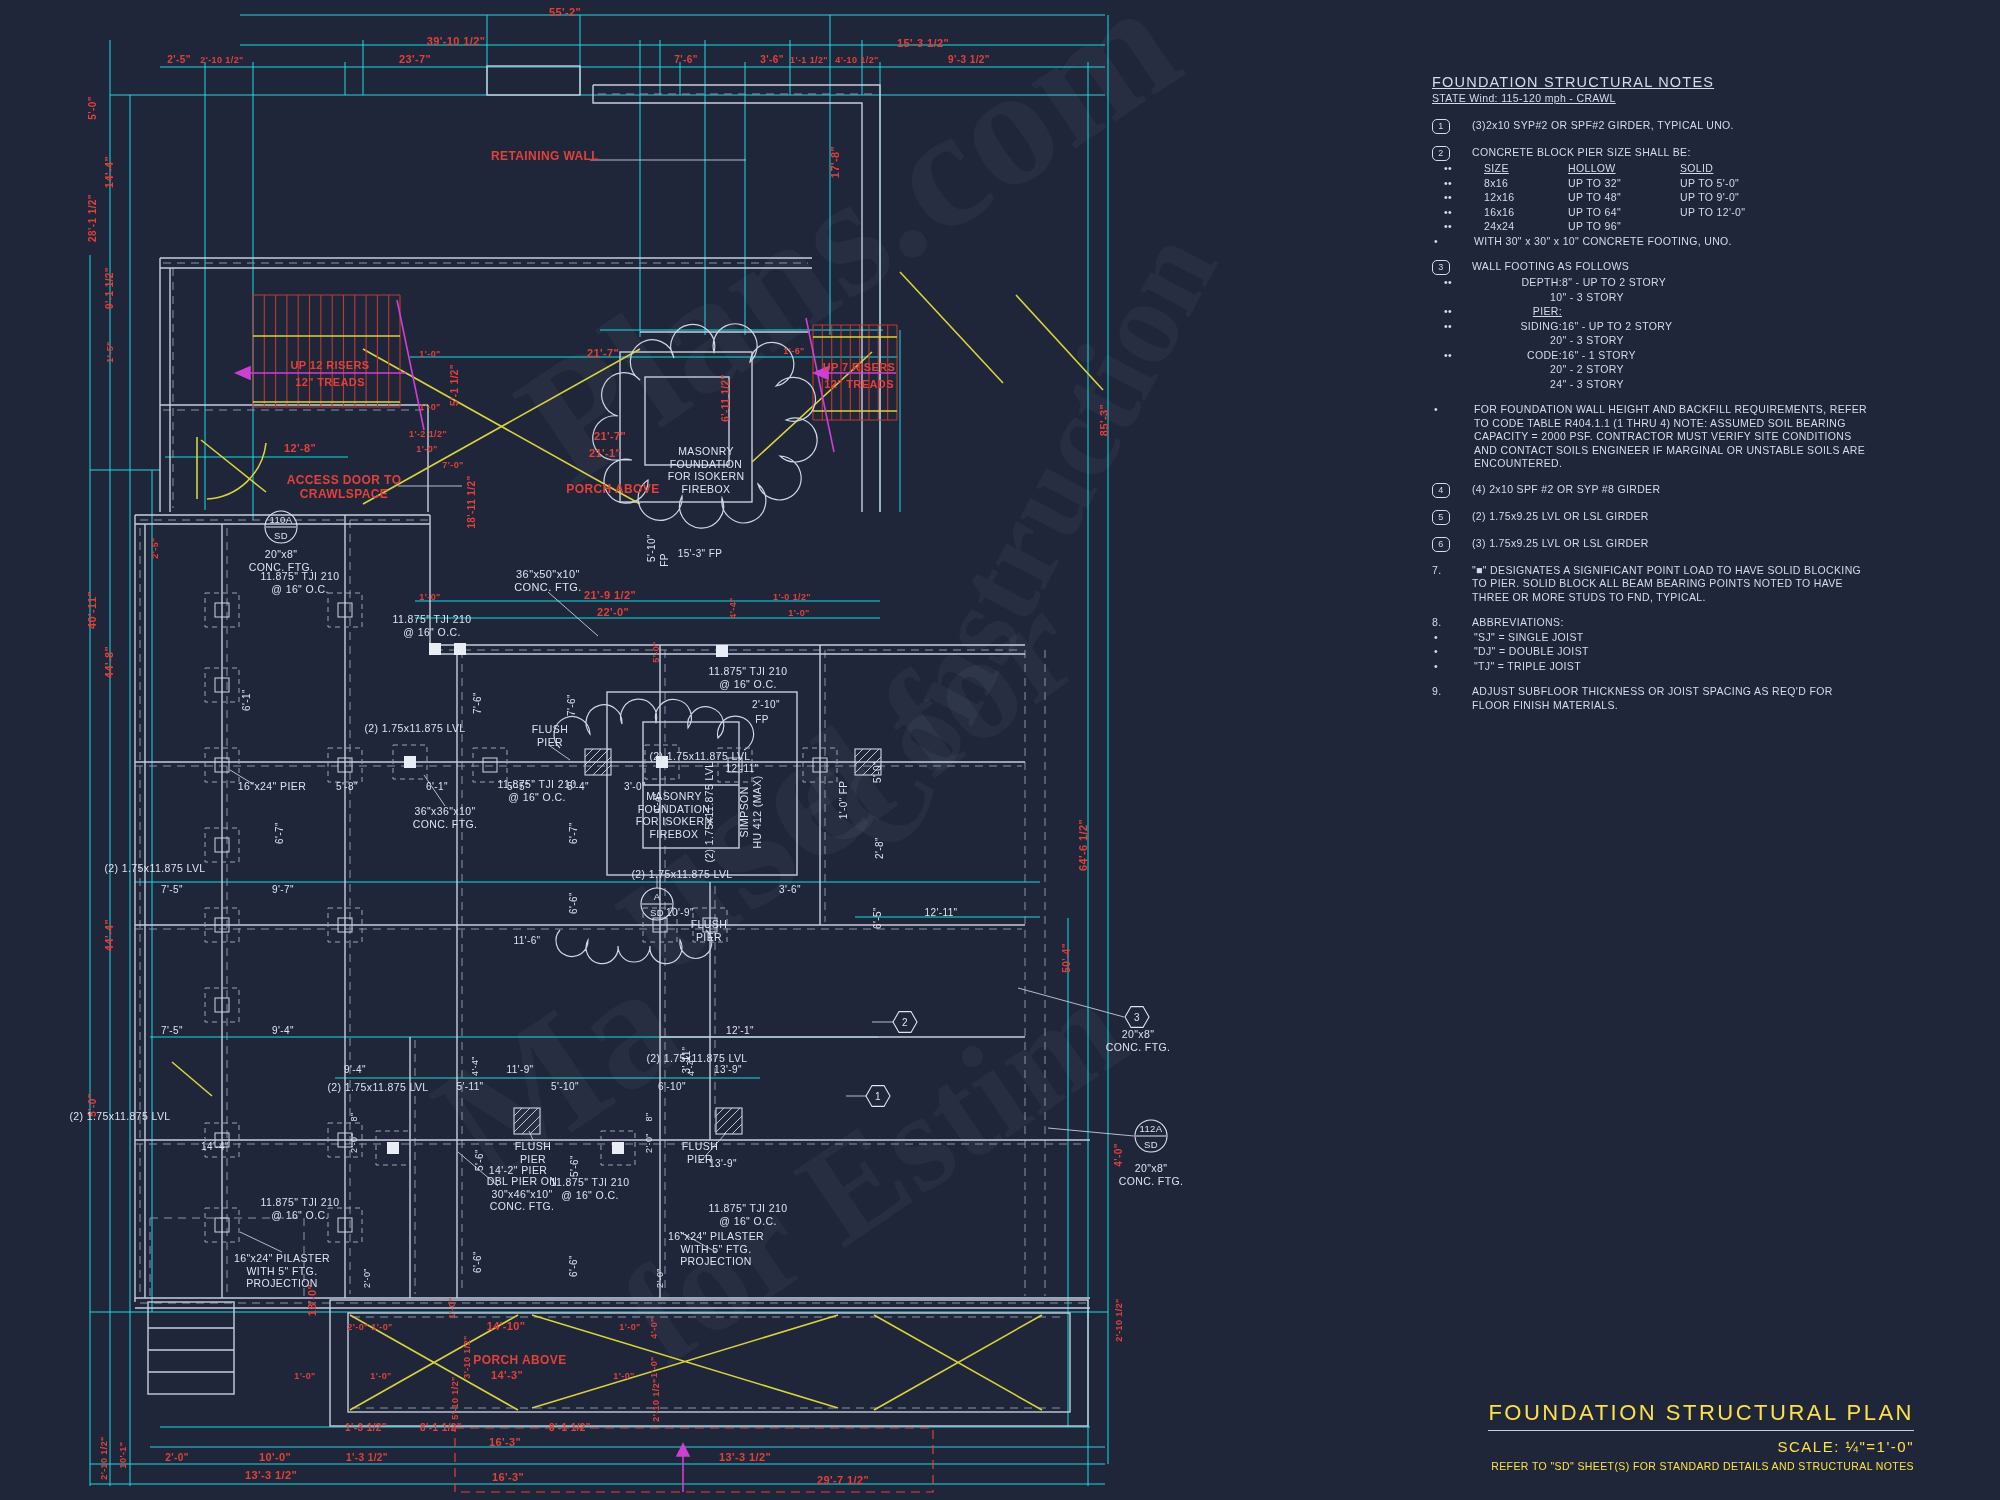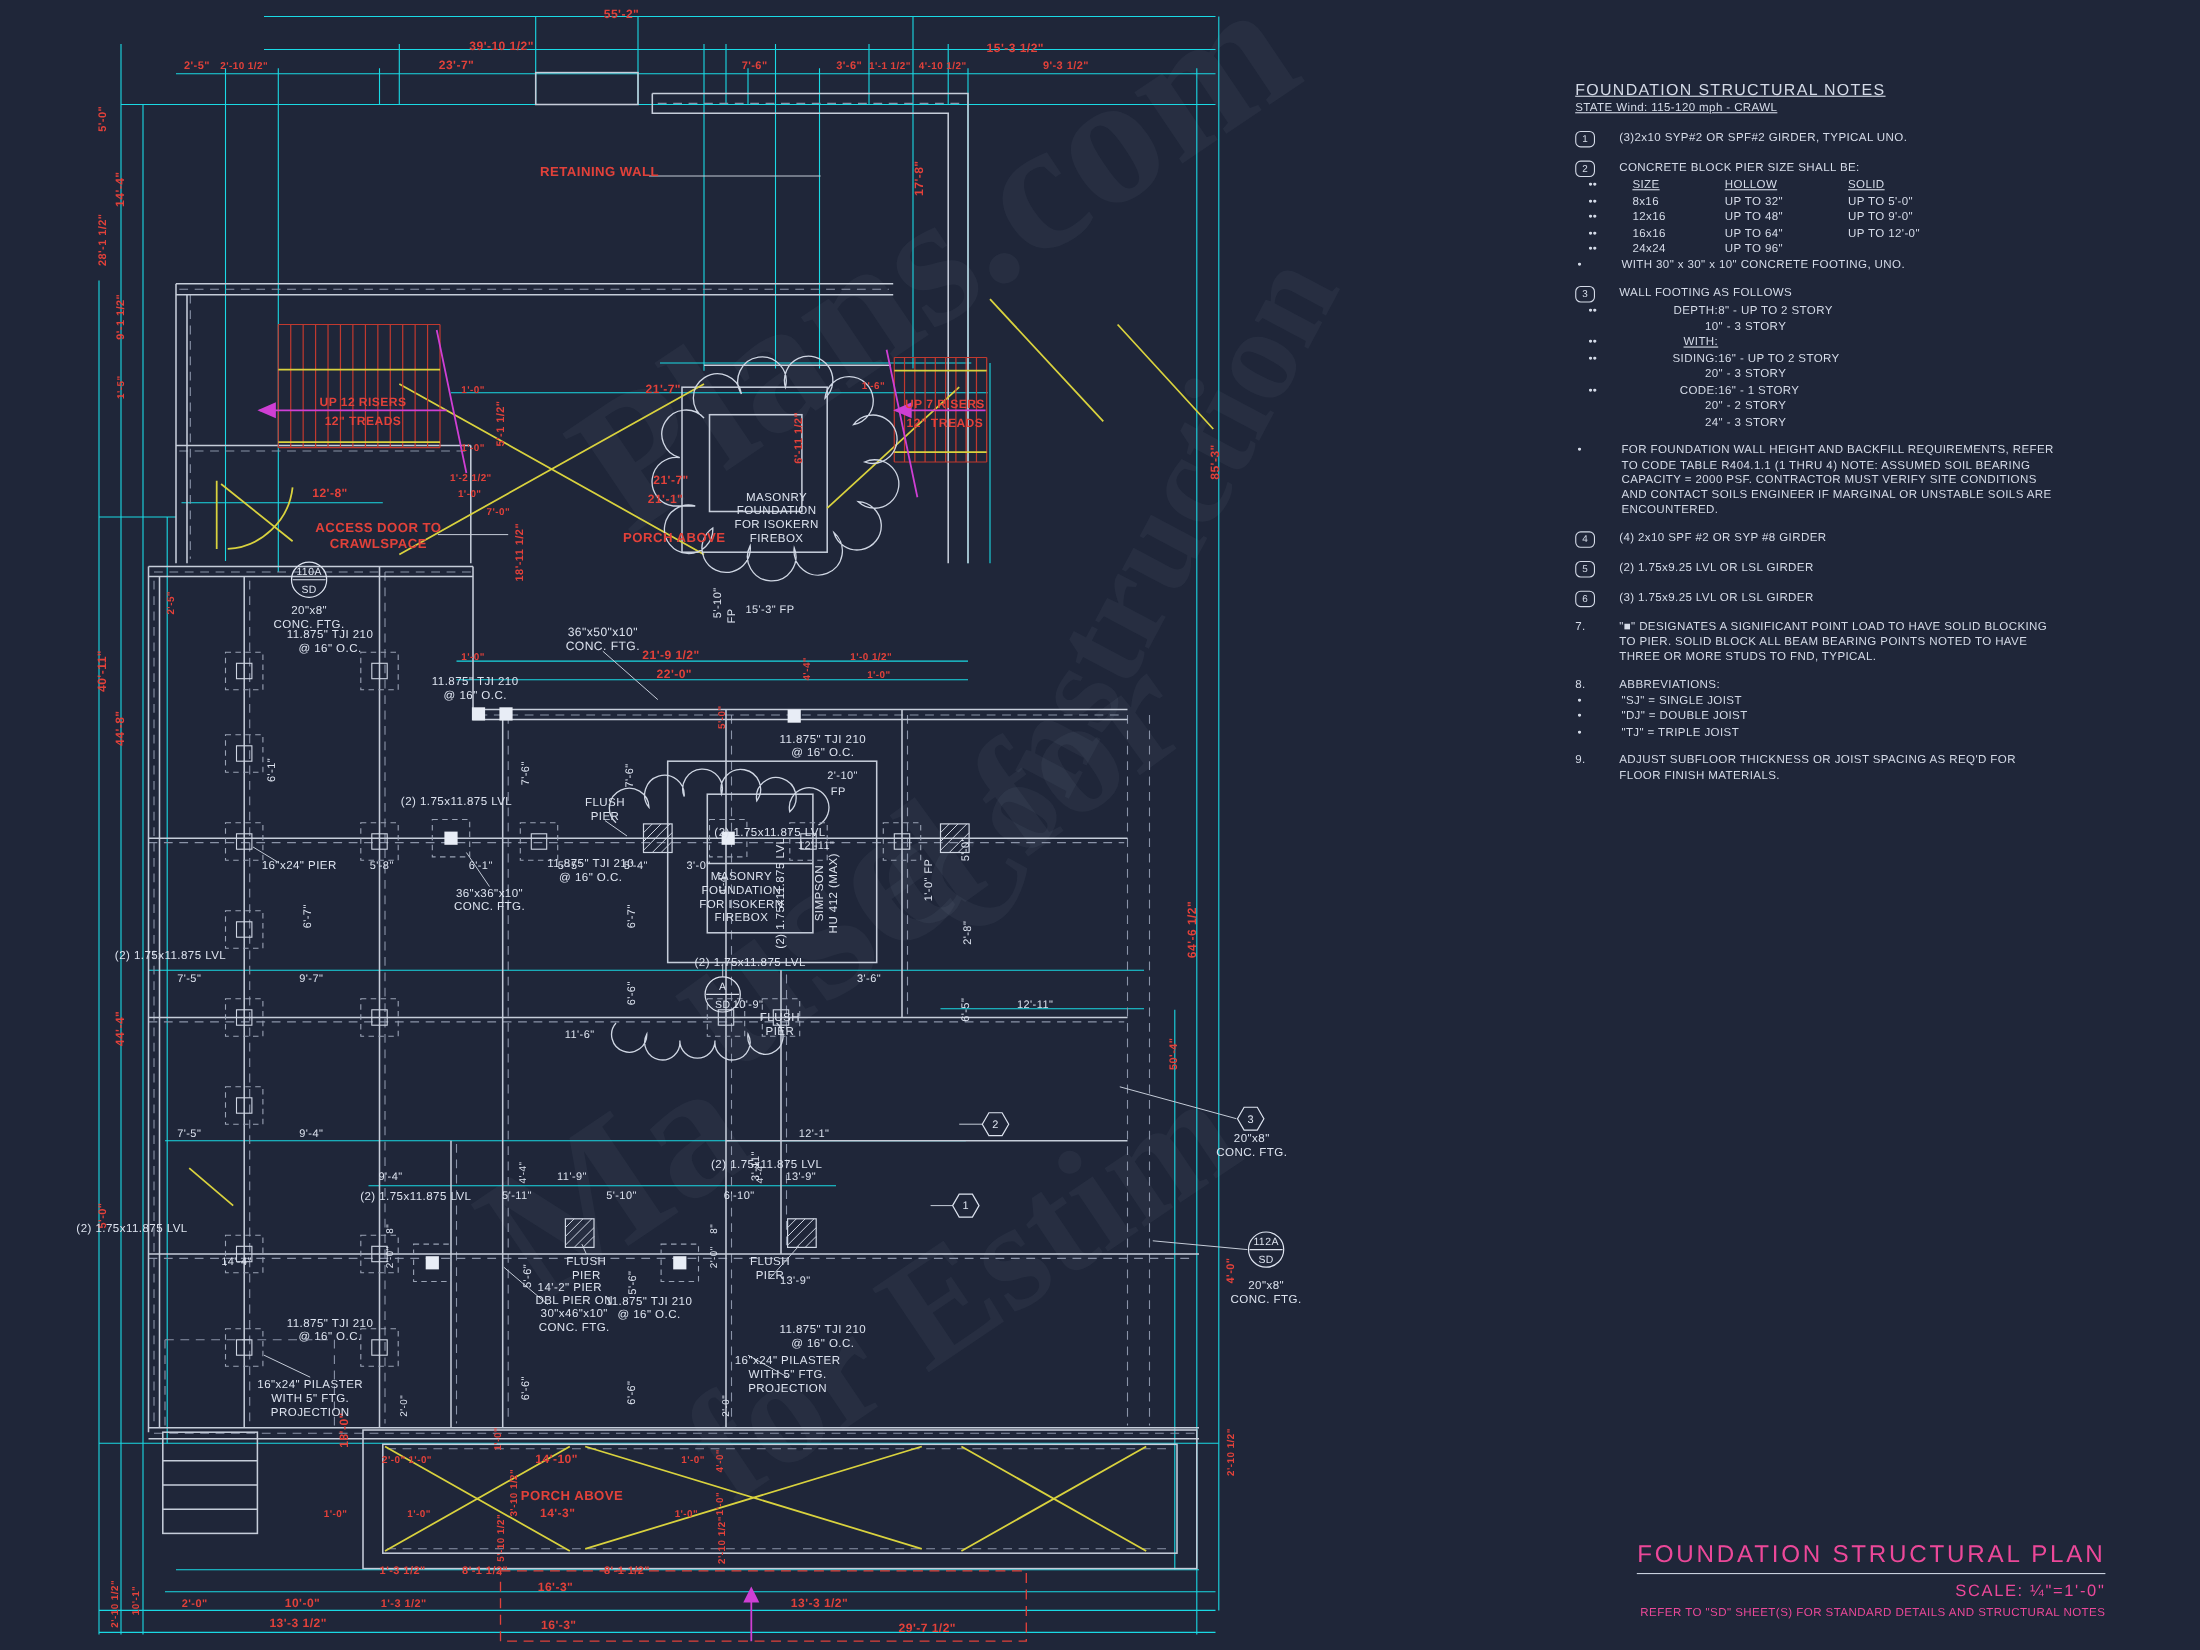--- a/index.html
+++ b/index.html
@@ -21,21 +21,21 @@
   .ncontent{flex:1;}
   .hexm{display:inline-block;width:16px;height:13px;border:1px solid #d5dbe8;border-radius:5px;
         text-align:center;font-size:9px;line-height:13px;}
   .c3{display:flex;}
   .c3 .c3a{width:72px;}
   .c3 .c3b{width:112px;padding-left:12px;}
   .c2{display:flex;}
   .c2 .c2a{width:78px;text-align:right;}
   .u{text-decoration:underline;}
   
-  #titleblock{position:absolute;right:86px;bottom:28px;text-align:right;color:#ec4899;}
+  #titleblock{position:absolute;right:86px;bottom:28px;text-align:right;color:#fde047;}
   .tb-title{display:inline-block;font-size:22px;letter-spacing:2.5px;
             border-bottom:1.5px solid #c9d0de;padding-bottom:4px;}
   .tb-scale{font-size:15px;letter-spacing:1.5px;margin-top:7px;}
   .tb-note{font-size:10.5px;letter-spacing:.4px;margin-top:5px;}
 </style>
 </head>
 <body>
 
 <div id="stage">
 
@@ -463,21 +463,21 @@
         <div class="nrow">
           <div class="nmark"></div>
           <div class="ncontent c2">
             <span class="c2a"></span>
             <span>10" - 3 STORY</span>
           </div>
         </div>
         <div class="nrow">
           <div class="nmark" style="padding-left: 12px;">••</div>
           <div class="ncontent c2">
-            <span class="c2a u">WITH:</span>
+            <span class="c2a u">PIER:</span>
             <span></span>
           </div>
         </div>
         <div class="nrow">
           <div class="nmark" style="padding-left: 12px;">••</div>
           <div class="ncontent c2">
             <span class="c2a">SIDING:</span>
             <span>16" - UP TO 2 STORY</span>
           </div>
         </div>

